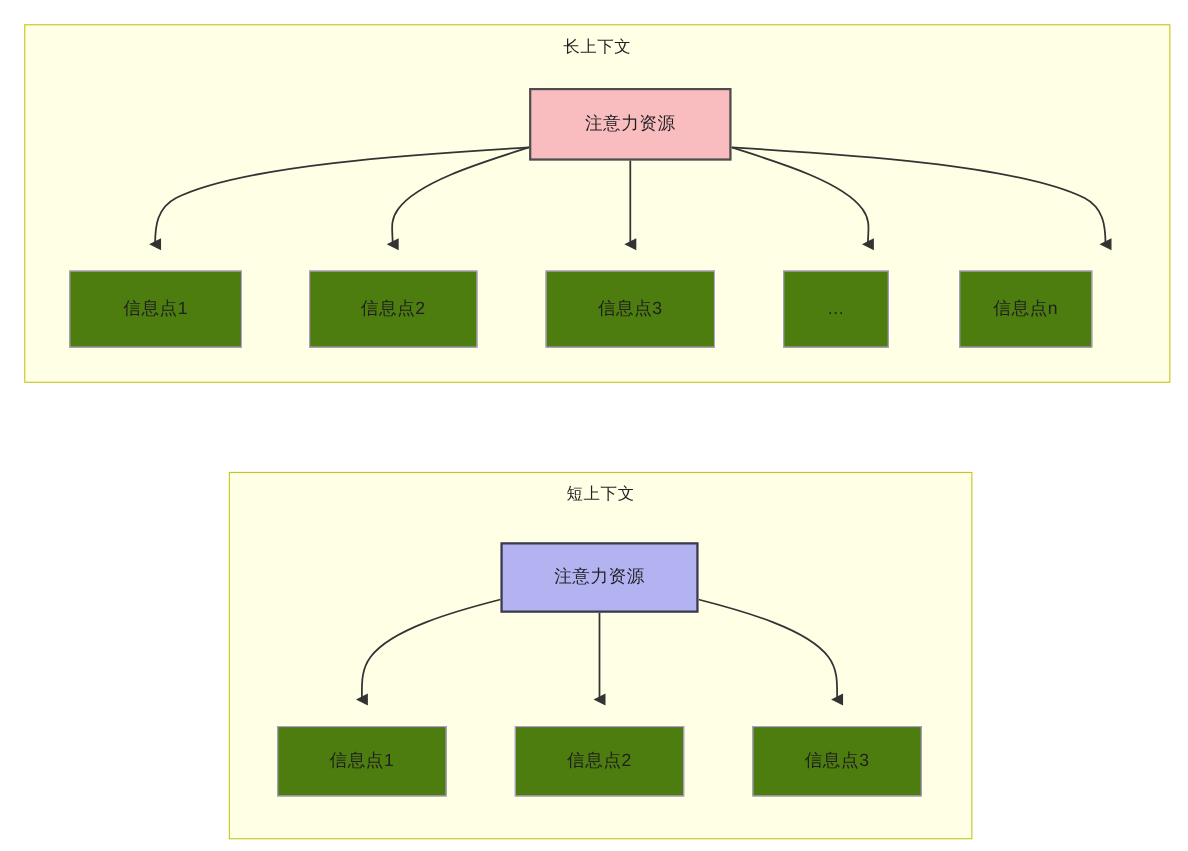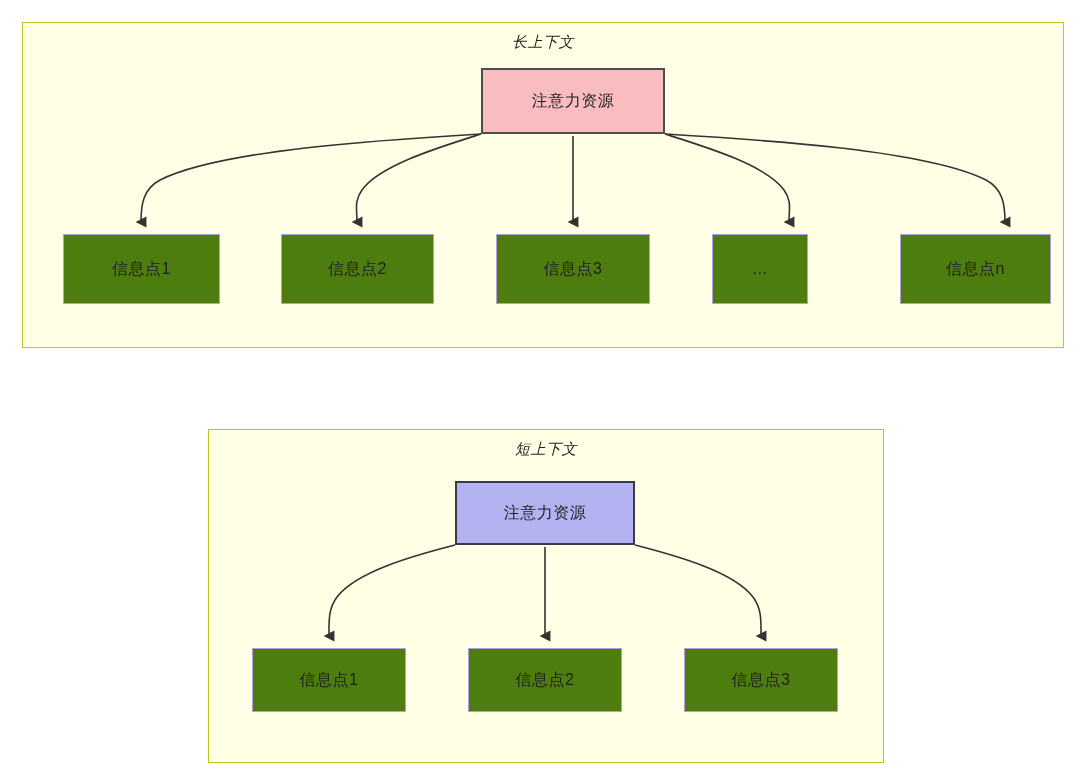--- a/index.html
+++ b/index.html
@@ -18,21 +18,20 @@
     position: absolute;
     left: 0; top: 0;
     width: 1080px;
     height: 774px;
   }
   .panel {
     position: absolute;
     box-sizing: border-box;
     background: #FFFFE6;
     border: 1.5px solid #C5C520;
-    font-style: italic;
   }
   #panel-long {
     left: 22px;
     top: 22px;
     width: 1042px;
     height: 326px;
   }
   #panel-short {
     left: 208px;
     top: 429px;
@@ -54,20 +53,21 @@
     position: absolute;
     box-sizing: border-box;
     display: flex;
     align-items: center;
     justify-content: center;
     font-size: 16px;
     color: #1f1f1f;
     letter-spacing: 0.5px;
     text-align: center;
     line-height: 1.2;
+    margin-top: 12px;
   }
   .node-attention-long {
     background: #F9BDC0;
     border: 2.5px solid #4D4D4D;
   }
   .node-attention-short {
     background: #B3B3F2;
     border: 2.5px solid #3B3B47;
   }
   .node-info {
@@ -129,21 +129,21 @@
   </div>
 
   <div class="node node-info" style="left:496px; top:234px; width:154px; height:70px;">
     <span>信息点3</span>
   </div>
 
   <div class="node node-info" style="left:712px; top:234px; width:96px; height:70px;">
     <span>...</span>
   </div>
 
-  <div class="node node-info" style="left:900px; top:234px; width:151px; height:70px;">
+  <div class="node node-info" style="left:872px; top:234px; width:121px; height:70px;">
     <span>信息点n</span>
   </div>
 
   <div class="panel" id="panel-short">
     <div class="panel-title">短上下文</div>
   </div>
 
   <svg class="edges" viewBox="0 0 1080 774">
 
     <path class="edge" d="M 455,545 C 412,556 356,572 337,597 C 328,609 329,622 329,636" marker-end="url(#arrowhead)"></path>

